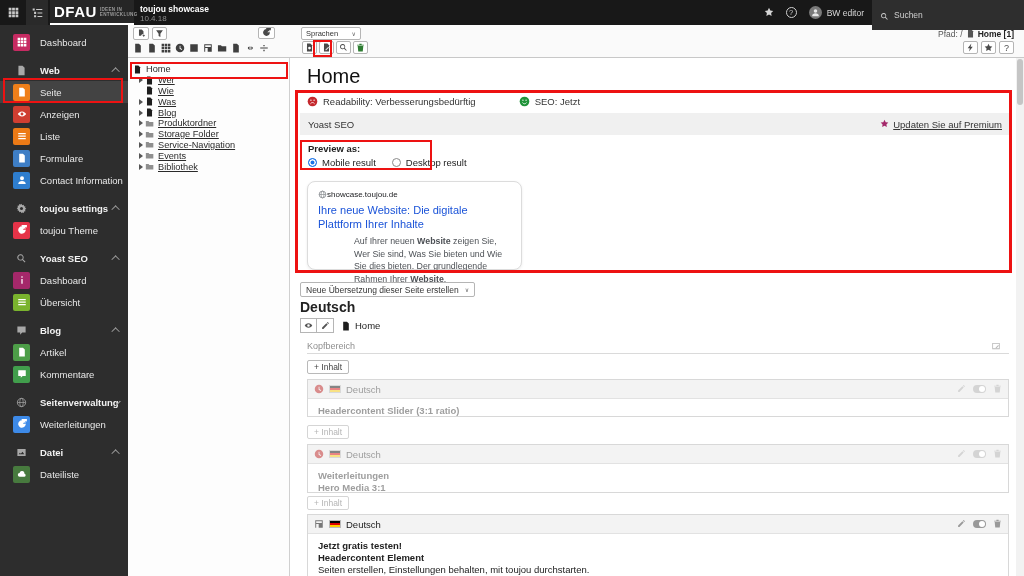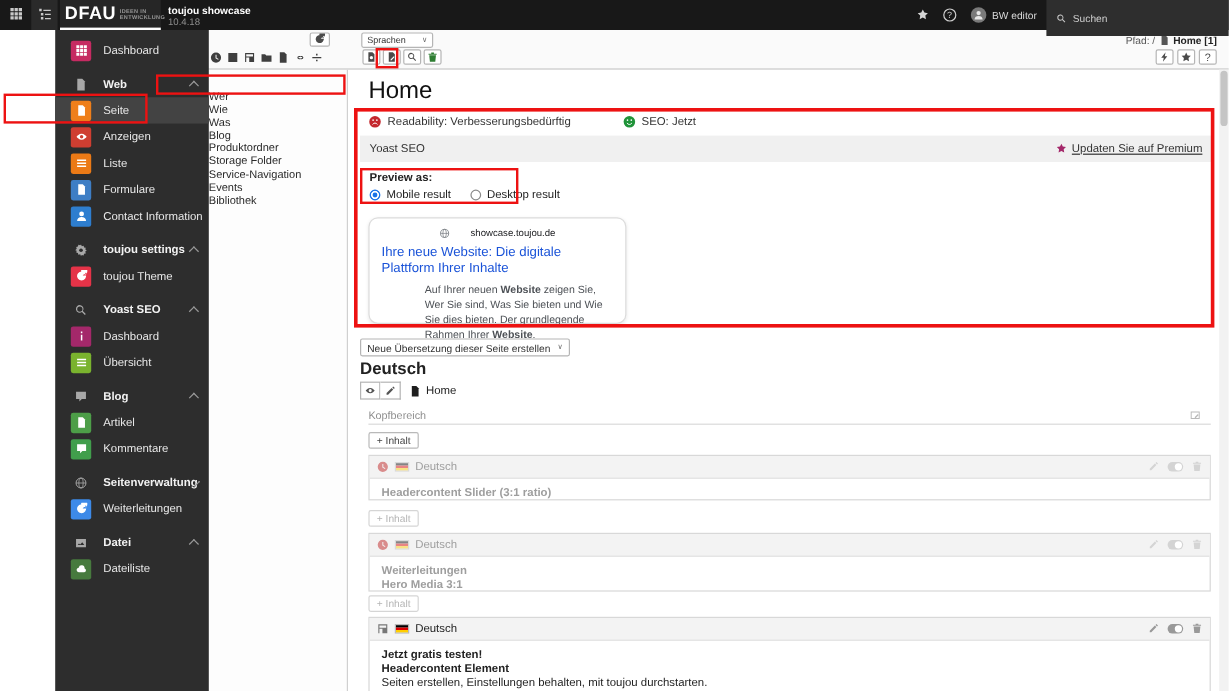--- a/index.html
+++ b/index.html
@@ -28,21 +28,21 @@
   .tb-user { display:flex; align-items:center; gap:5px; color:#d9d9d9; font-size:8.5px; }
   .avatar { width:13px; height:13px; background:#7a7a7a; border-radius:50%; color:#e8e8e8;
             display:flex; align-items:center; justify-content:center; font-size:9px; }
   .tb-search { position:absolute; right:0; top:0; width:152px; height:25px; background:#2e2e2e;
                display:flex; align-items:center; padding:15px 8px; gap:5px; color:#c9c9c9; }
   .tb-search input { background:transparent; border:0; outline:none; color:#cfcfcf; font-size:8.5px; width:110px;
                      font-family:inherit; }
   .tb-search input::placeholder { color:#cfcfcf; }
 
   
-  .sidebar { position:absolute; left:0; top:25px; width:128px; height:551px; background:#2d2d2d; z-index:4; padding-top:6px;margin-left:46px; }
+  .sidebar { position:absolute; left:0; top:25px; width:128px; height:551px; background:#2d2d2d; z-index:4; padding-top:6px; }
   .sb-item, .sb-section { height:22px; display:flex; align-items:center; padding:0 8px 0 13px; cursor:pointer; }
   .sb-section { margin-top:6px; }
   .sb-item.active { background:#434343; }
   .sb-tile { width:17px; height:17px; border-radius:2px; display:flex; align-items:center; justify-content:center;
              color:#fff; font-size:10px; flex:0 0 17px; }
   .sb-sicon { width:17px; display:flex; justify-content:center; color:#a8a8a8; font-size:11px; flex:0 0 17px; }
   .sb-label { color:#e8e8e8; font-size:9.5px; margin-left:10px; white-space:nowrap; }
   .sb-section .sb-label { font-weight:bold; color:#f2f2f2; }
   .sb-chev { margin-left:auto; width:6px; height:6px; border-left:1.5px solid #9a9a9a; border-top:1.5px solid #9a9a9a;
              transform:rotate(45deg) translateY(2px); }
@@ -64,42 +64,42 @@
   .hdr-btns-l { position:absolute; left:174px; top:16px; display:flex; gap:2px; }
 
   
   .tree { position:absolute; left:128px; top:58px; width:162px; bottom:0; background:#fdfdfd;
           border-right:1px solid #d0d0d0; z-index:2; padding-top:6px; }
   .tnode { height:10.8px; display:flex; align-items:center; font-size:9.2px; color:#2a2a2a; cursor:pointer; white-space:nowrap; }
   .tnode .caret { width:9px; flex:0 0 9px; display:flex; justify-content:center; }
   .tnode .caret i { width:0; height:0; border-left:4px solid #555; border-top:3px solid transparent; border-bottom:3px solid transparent; }
   .tnode .ticon { margin-right:4px; font-size:9px; display:flex; }
   .tnode.root { padding-left:5px; }
-  .tnode.child { padding-left:24px; }
+  .tnode.child { padding-left:8px;text-decoration:underline; }
 
   
   .content { position:absolute; left:290px; top:58px; right:8px; bottom:0; background:#fff; overflow:hidden; z-index:1; }
   .h1 { position:absolute; left:17px; top:7px; font-size:20px; color:#111; font-weight:400; }
   .seorow { position:absolute; left:17px; top:38px; display:flex; align-items:center; gap:5px; font-size:9.5px; color:#333; }
   .seorow .g2 { margin-left:38px; display:flex; align-items:center; gap:5px; }
   .seorow .face { width:11px; height:11px; display:flex; }
   .yoastbar { position:absolute; left:10px; right:6px; top:55px; height:22px; background:#f0f0f0;
               display:flex; align-items:center; padding:0 8px; font-size:9.5px; color:#333; }
   .yoastbar .prem { margin-left:auto; display:flex; align-items:center; gap:4px; }
   .yoastbar .prem a { color:#333; font-size:9.5px; text-decoration:underline; }
   .prem .ystar { color:#a4286a; font-size:9px; }
   .previewas { position:absolute; left:18px; top:85px; font-size:9.5px; color:#222; }
   .previewas .lbl { font-weight:bold; }
   .radios { position:absolute; left:18px; top:99px; display:flex; gap:16px; font-size:9.5px; color:#222; align-items:center; }
   .radio { display:flex; align-items:center; gap:5px; cursor:pointer; }
   .rdot { width:9px; height:9px; border-radius:50%; border:1px solid #8a8a8a; background:#fff; position:relative; }
   .rdot.sel { border-color:#1a73e8; background:#1a73e8; box-shadow:inset 0 0 0 1.5px #fff; }
   .serp { position:absolute; left:17px; top:123px; width:215px; height:89px; background:#fff;
           border:1px solid #dcdcdc; border-radius:8px; box-shadow:0 1px 3px rgba(0,0,0,.08); padding:8px 10px; }
-  .serp-url { display:flex; align-items:center; gap:17px; font-size:8px; color:#202124;justify-content:center; }
+  .serp-url { display:flex; align-items:center; gap:0; font-size:8px; color:#202124; }
   .serp-url .gl { color:#70757a; font-size:9px; display:flex; }
   .serp-title { margin-top:5px; font-size:11px; line-height:13.5px; color:#1a53d8; cursor:pointer; }
   .serp-desc { margin-top:4px; font-size:8.8px; line-height:12.5px; color:#4d5156;margin-left:36px; }
   .transel { position:absolute; left:10px; top:224px; height:15px; background:#fff; border:1px solid #b5b5b5;
              border-radius:2px; font-size:8.5px; color:#333; display:flex; align-items:center; gap:6px; padding:0 5px; }
   .h2 { position:absolute; left:10px; top:241px; font-size:14px; font-weight:bold; color:#222; }
   .pgrow { position:absolute; left:10px; top:260px; display:flex; align-items:center; font-size:9.5px; color:#222; }
   .pgrow .pbtn { width:17px; height:15px; background:#fff; border:1px solid #b5b5b5; display:flex;
                  align-items:center; justify-content:center; color:#555; font-size:9px; }
   .pgrow .pbtn + .pbtn { border-left:0; }

